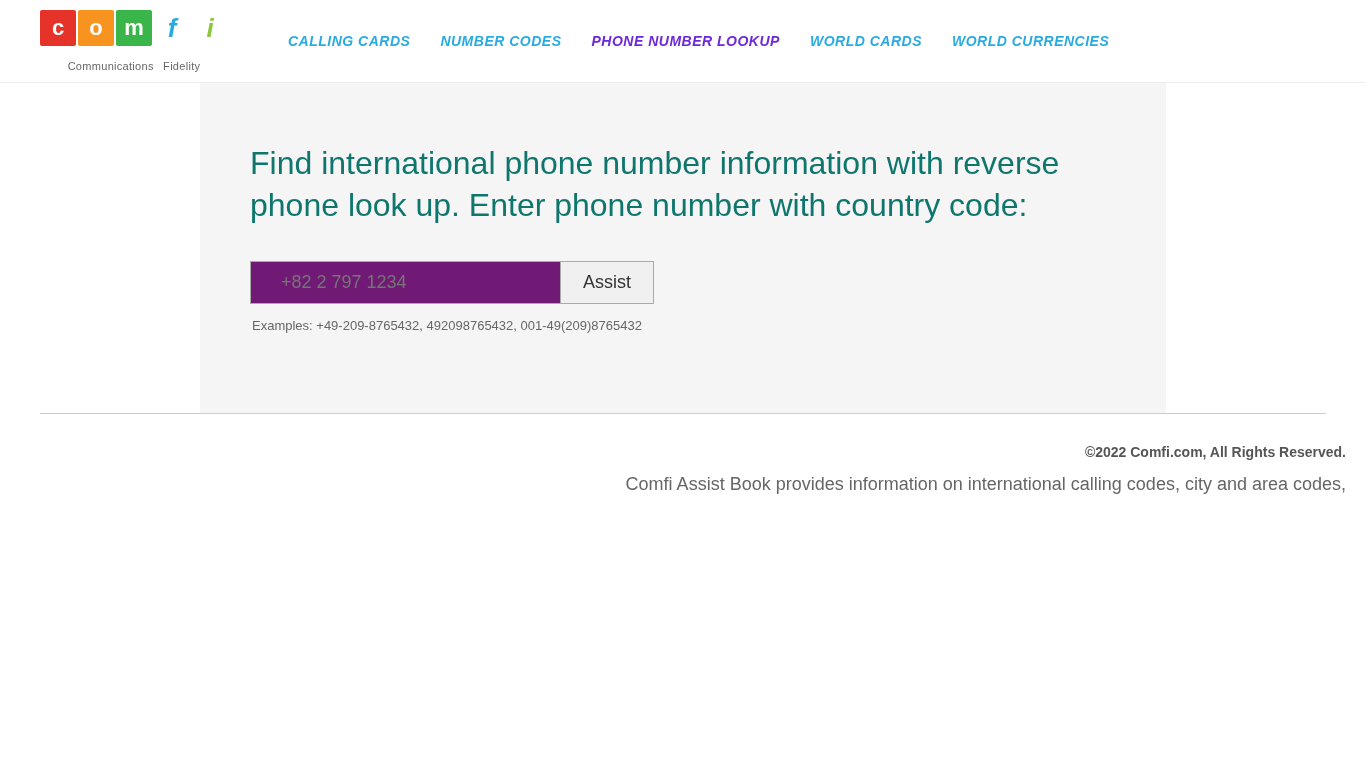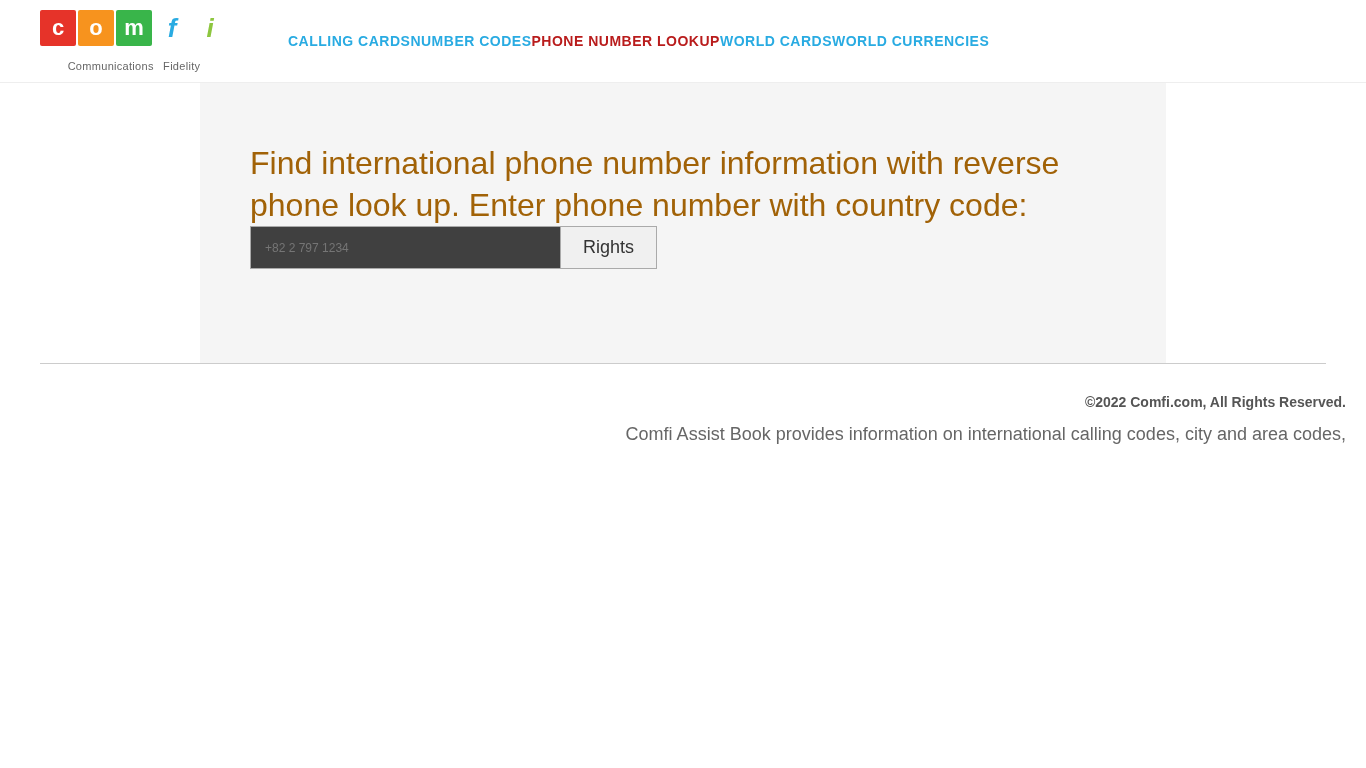--- a/index.html
+++ b/index.html
@@ -62,67 +62,70 @@
       letter-spacing: 0.3px;
     }
 
     .logo-text span:first-child {
       margin-right: 6px;
     }
 
     nav {
       display: flex;
       align-items: center;
+      gap: 30px;
+      font-style: italic;
     }
 
     nav a {
       text-decoration: none;
       font-size: 14px;
       font-weight: 600;
       letter-spacing: 0.5px;
       color: #29abe2;
     }
 
     nav a.active {
-      color: #b91c1c;
+      color: #6d28d9;
       text-align: center;
     }
 
     
     .main-content {
       background: #f5f5f5;
       margin: 0 200px;
       padding: 60px 50px 80px;
       min-height: 280px;
     }
 
     .page-heading {
       font-size: 32px;
       font-weight: normal;
-      color: #a16207;
+      color: #0f766e;
       line-height: 1.3;
+      margin-bottom: 35px;
       max-width: 820px;
     }
 
     .lookup-form {
       display: flex;
       align-items: stretch;
       gap: 0;
       margin-bottom: 14px;
     }
 
     .phone-input {
       width: 310px;
-      padding: 10px 14px;
-      font-size: 12px;
+      padding: 10px 30px;
+      font-size: 18px;
       border: 1px solid #aaa;
       border-right: none;
       outline: none;
       color: #999;
-      background: #404040;
+      background: #701a75;
     }
 
     .lookup-btn {
       padding: 10px 22px;
       font-size: 18px;
       background: #f0f0f0;
       border: 1px solid #aaa;
       cursor: pointer;
       color: #333;
       font-weight: normal;
@@ -185,23 +188,24 @@
     <a href="#">WORLD CARDS</a>
     <a href="#">WORLD CURRENCIES</a>
   </nav>
 </header>
 
 <main class="main-content">
   <h1 class="page-heading">Find international phone number information with reverse phone look up. Enter phone number with country code:</h1>
 
   <div class="lookup-form">
     <input type="text" class="phone-input" placeholder="+82 2 797 1234" style="">
-    <button class="lookup-btn">Rights</button>
+    <button class="lookup-btn">Assist</button>
   </div>
 
+  <div class="examples-text">Examples: +49-209-8765432, 492098765432, 001-49(209)8765432</div>
 </main>
 
 <div class="divider"></div>
 
 <footer class="footer">
   <div class="footer-copyright">©2022 Comfi.com, All Rights Reserved.</div>
   <div class="footer-desc">
     <span>Comfi Assist Book provides information on international calling codes, city and area codes,</span><br>
   </div>
 </footer>

